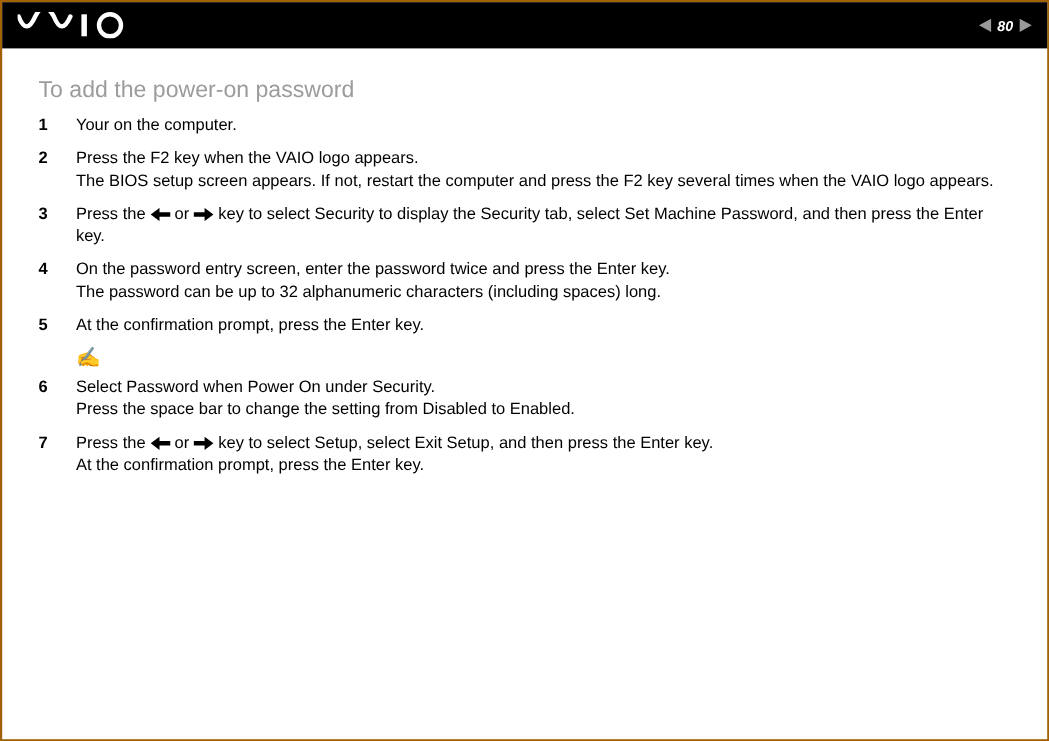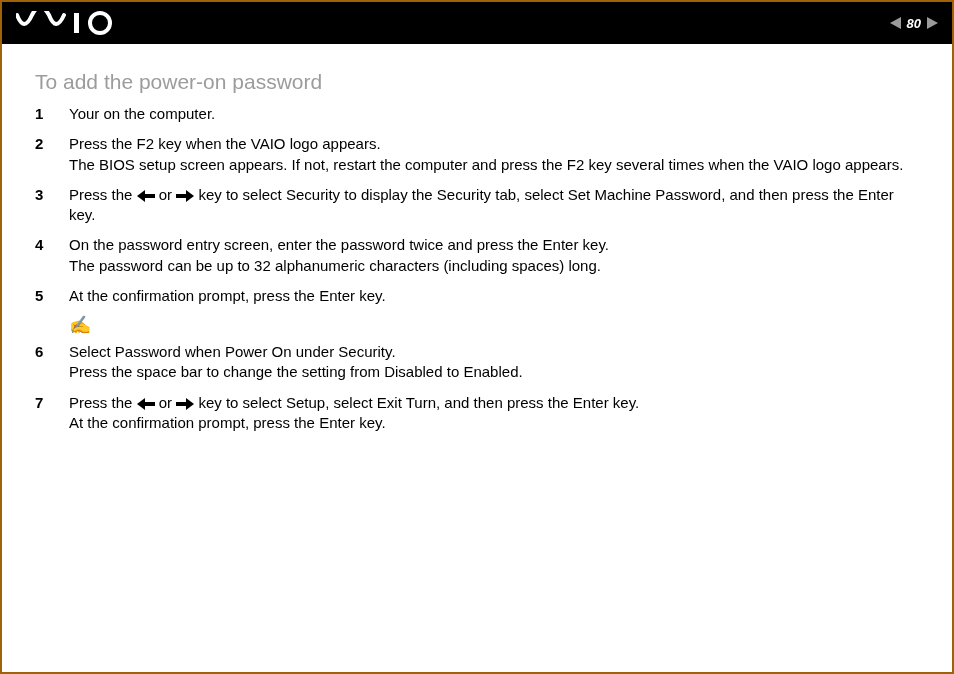--- a/index.html
+++ b/index.html
@@ -80,17 +80,17 @@
         <li>
           <div class="num">6</div>
           <div class="txt">Select <b>Password when Power On</b> under <b>Security</b>.<br>Press the space bar to change the setting from <b>Disabled</b> to <b>Enabled</b>.</div>
         </li>
         <li>
           <div class="num">7</div>
           <div class="txt">Press the <span><svg class="arrow" width="18" height="12" viewBox="0 0 18 12">
                 <path d="M0 6 L8 0 L8 4 L18 4 L18 8 L8 8 L8 12 Z" fill="#000"></path>
               </svg></span> or <span><svg class="arrow" width="18" height="12" viewBox="0 0 18 12">
                 <path d="M18 6 L10 0 L10 4 L0 4 L0 8 L10 8 L10 12 Z" fill="#000"></path>
-              </svg></span> key to select <b>Setup</b>, select <b>Exit Turn</b>, and then press the <b>Enter</b> key.<br>At the confirmation prompt, press the <b>Enter</b> key.</div>
+              </svg></span> key to select <b>Setup</b>, select <b>Exit Setup</b>, and then press the <b>Enter</b> key.<br>At the confirmation prompt, press the <b>Enter</b> key.</div>
         </li>
       </ol>
   </div>
 </div>
 
 </body></html>

